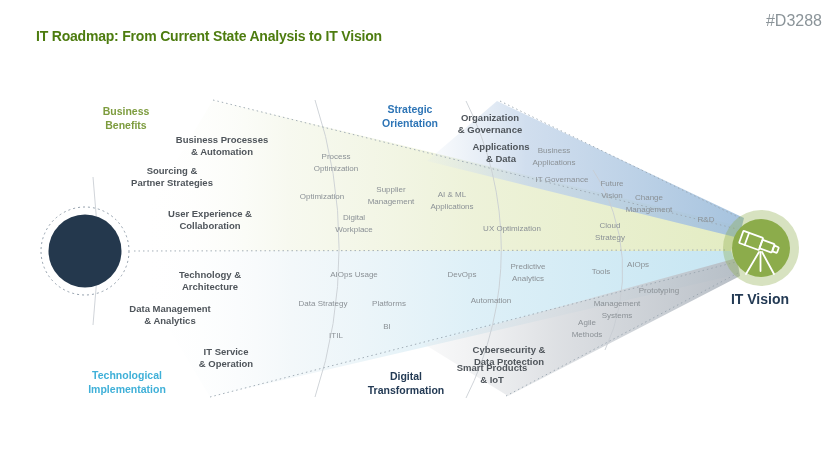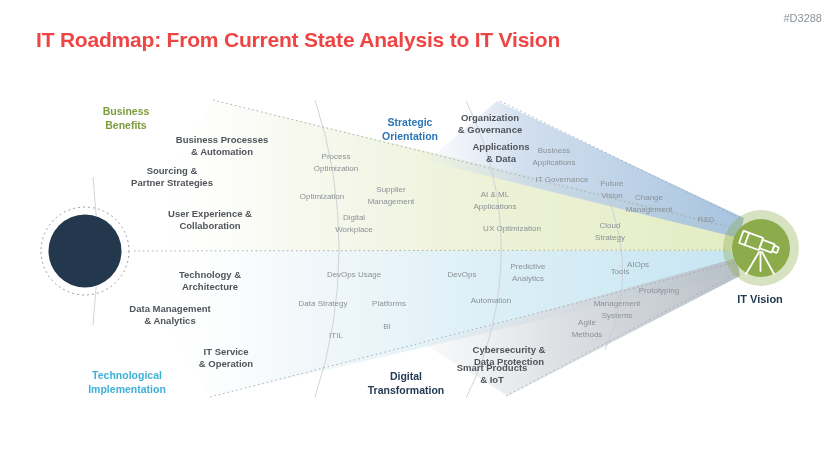--- a/index.html
+++ b/index.html
@@ -1,26 +1,26 @@
 <!DOCTYPE html>
 <html><head>
 <meta charset="utf-8">
 <style>
   html,body{margin:0;padding:0;background:#ffffff;}
   body{font-family:"Liberation Sans",sans-serif;}
   #canvas{position:relative;width:836px;height:470px;background:#ffffff;overflow:hidden;}
   #bg-svg{position:absolute;left:0;top:0;}
-  .page-title{position:absolute;left:36px;top:28px;font-size:21px;font-weight:bold;letter-spacing:-0.2px;color:#ef4444;}
-  .page-code{position:absolute;right:14px;top:12px;font-size:11px;color:#8b9499;}
+  .page-title{position:absolute;left:36px;top:28px;font-size:14px;font-weight:bold;letter-spacing:-0.2px;color:#4d7c0f;}
+  .page-code{position:absolute;right:14px;top:12px;font-size:16px;color:#8b9499;}
   .lbl{position:absolute;transform:translate(-50%,-50%);white-space:pre-line;text-align:center;pointer-events:none;}
   .zone-lbl{font-size:10.5px;font-weight:bold;line-height:1.3;}
   .cat-lbl{font-size:9.5px;font-weight:bold;color:#4f555b;line-height:1.3;}
   .item-lbl{font-size:8px;color:#8b9196;line-height:1.45;}
   .start-lbl{font-size:10.5px;font-weight:bold;color:#ffffff;line-height:1.3;width:90px;}
-  .end-lbl{font-size:11px;font-weight:bold;color:#233a54;}
+  .end-lbl{font-size:14px;font-weight:bold;color:#233a54;}
 </style>
 </head>
 <body>
 
 <div id="canvas">
 
   <svg id="bg-svg" width="836" height="470" viewBox="0 0 836 470">
     <defs>
       <linearGradient id="gradUpper" gradientUnits="userSpaceOnUse" x1="140" y1="0" x2="745" y2="0">
         <stop offset="0" stop-color="#ffffff" stop-opacity="0"></stop>
@@ -87,21 +87,21 @@
   </svg>
 
   <div class="page-title">IT Roadmap: From Current State Analysis to IT Vision</div>
   <div class="page-code">#D3288</div>
 
   <div class="lbl end-lbl" style="left:760px;top:299px;">IT Vision</div>
 
   <div id="labels-layer">
       <div class="lbl zone-lbl" style="left: 126px; top: 119px; color: rgb(125, 156, 62);">Business
 Benefits</div>
-      <div class="lbl zone-lbl" style="left: 410px; top: 130px; color: rgb(46, 117, 182);">Strategic
+      <div class="lbl zone-lbl" style="left: 410px; top: 117px; color: rgb(46, 117, 182);">Strategic
 Orientation</div>
       <div class="lbl zone-lbl" style="left: 127px; top: 383px; color: rgb(63, 176, 216);">Technological
 Implementation</div>
       <div class="lbl zone-lbl" style="left: 406px; top: 384px; color: rgb(35, 58, 84);">Digital
 Transformation</div>
       <div class="lbl cat-lbl" style="left: 222px; top: 146px;">Business Processes
 &amp; Automation</div>
       <div class="lbl cat-lbl" style="left: 172px; top: 177px;">Sourcing &amp;
 Partner Strategies</div>
       <div class="lbl cat-lbl" style="left: 210px; top: 220px;">User Experience &amp;
@@ -120,43 +120,43 @@
 Data Protection</div>
       <div class="lbl cat-lbl" style="left: 492px; top: 374px;">Smart Products
 &amp; IoT</div>
       <div class="lbl item-lbl" style="left: 336px; top: 163px;">Process
 Optimization</div>
       <div class="lbl item-lbl" style="left: 322px; top: 197px;">Optimization</div>
       <div class="lbl item-lbl" style="left: 391px; top: 196px;">Supplier
 Management</div>
       <div class="lbl item-lbl" style="left: 354px; top: 224px;">Digital
 Workplace</div>
-      <div class="lbl item-lbl" style="left: 354px; top: 275px;">DevOps Usage</div>
+      <div class="lbl item-lbl" style="left: 354px; top: 275px;">AIOps Usage</div>
       <div class="lbl item-lbl" style="left: 323px; top: 304px;">Data Strategy</div>
       <div class="lbl item-lbl" style="left: 389px; top: 304px;">Platforms</div>
       <div class="lbl item-lbl" style="left: 387px; top: 327px;">BI</div>
       <div class="lbl item-lbl" style="left: 336px; top: 336px;">ITIL</div>
       <div class="lbl item-lbl" style="left: 554px; top: 157px;">Business
 Applications</div>
       <div class="lbl item-lbl" style="left: 562px; top: 180px;">IT Governance</div>
-      <div class="lbl item-lbl" style="left: 495px; top: 201px;">AI &amp; ML
+      <div class="lbl item-lbl" style="left: 452px; top: 201px;">AI &amp; ML
 Applications</div>
       <div class="lbl item-lbl" style="left: 512px; top: 229px;">UX Optimization</div>
       <div class="lbl item-lbl" style="left: 612px; top: 190px;">Future
 Vision</div>
       <div class="lbl item-lbl" style="left: 649px; top: 204px;">Change
 Management</div>
       <div class="lbl item-lbl" style="left: 686px; top: 220px; padding-left: 40px;">R&amp;D</div>
       <div class="lbl item-lbl" style="left: 610px; top: 232px;">Cloud
 Strategy</div>
       <div class="lbl item-lbl" style="left: 462px; top: 275px;">DevOps</div>
       <div class="lbl item-lbl" style="left: 528px; top: 273px;">Predictive
 Analytics</div>
       <div class="lbl item-lbl" style="left: 491px; top: 301px;">Automation</div>
-      <div class="lbl item-lbl" style="left: 620px; top: 272px;">Tools</div>
+      <div class="lbl item-lbl" style="left: 601px; top: 272px;">Tools</div>
       <div class="lbl item-lbl" style="left: 638px; top: 265px;">AIOps</div>
       <div class="lbl item-lbl" style="left: 659px; top: 291px; text-align: center;">Prototyping</div>
       <div class="lbl item-lbl" style="left: 617px; top: 310px;">Management
 Systems</div>
       <div class="lbl item-lbl" style="left: 567px; top: 329px; margin-left: 20px;">Agile
 Methods</div>
     </div>
 
 </div>
 

